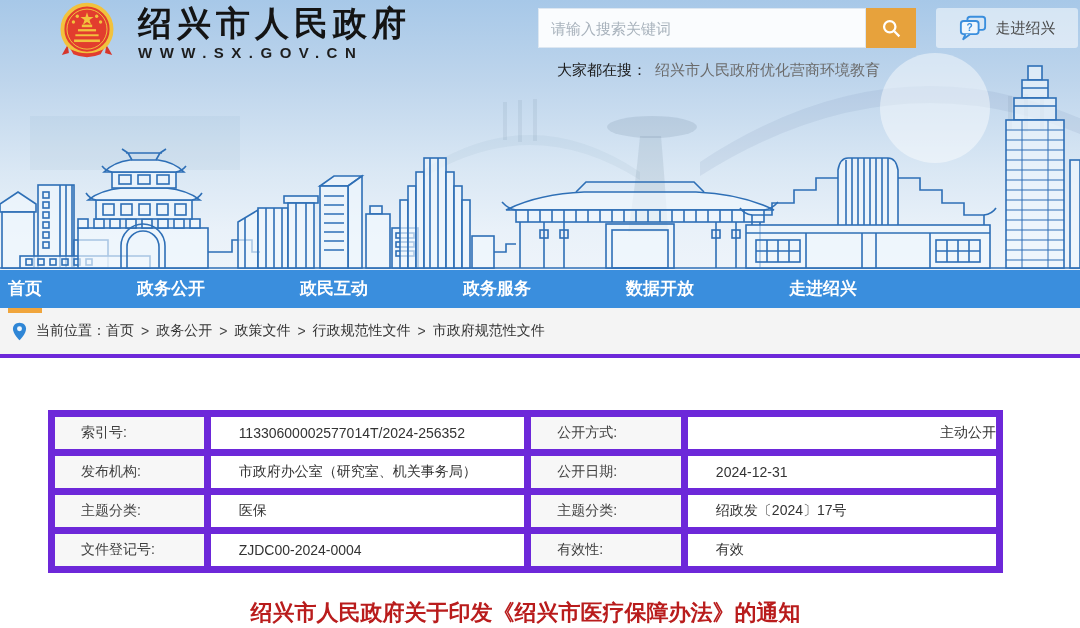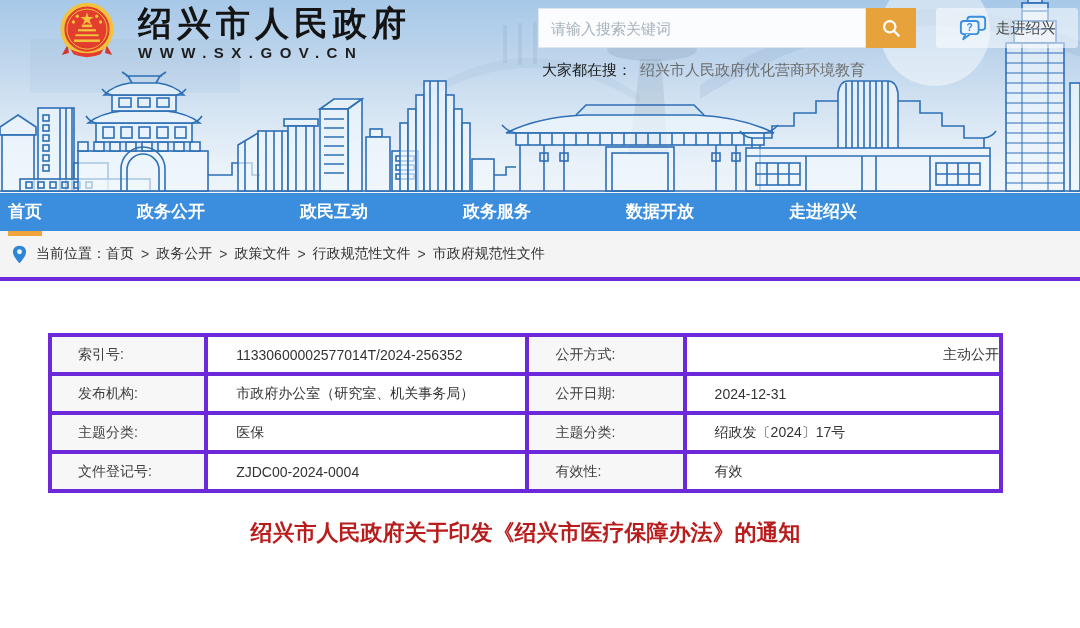--- a/index.html
+++ b/index.html
@@ -1,41 +1,41 @@
 <!DOCTYPE html>
 <html><head>
 <meta charset="utf-8">
 <style>
   * { margin:0; padding:0; box-sizing:border-box; }
   html,body { width:1080px; height:628px; overflow:hidden; background:#fff;
     font-family:"Liberation Sans","DejaVu Sans",sans-serif; }
 
   
-  .banner { position:relative; width:1080px; height:193px; overflow:hidden;
+  .banner { position:relative; width:1080px; height:270px; overflow:hidden;
     background:linear-gradient(180deg,#a7c8e8 0%,#bed5ec 30%,#d9e7f4 62%,#e9f1f9 85%,#eef4fa 100%); }
   .skyline { position:absolute; left:0; bottom:0; width:1080px; height:270px; }
 
   .logo { position:absolute; left:52px; top:1px; display:flex; align-items:flex-start; }
   .emblem { width:70px; height:62px; margin-top:1px; }
   .site-text { margin-left:16px; padding-top:3px; color:#141414; }
   .site-name { font-size:34px; font-weight:bold; letter-spacing:5px; line-height:38px; }
   .site-url  { font-size:15px; font-weight:bold; letter-spacing:7.5px; margin-top:2px; color:#1d1d1d; }
 
   .search-wrap { position:absolute; left:538px; top:8px; display:flex; }
   .search-input { width:328px; height:40px; border:1px solid #dde7f1; background:#fafcfe;
     padding:0 12px; font-size:15px; color:#333; outline:none; }
   .search-input::placeholder { color:#a8b2bc; }
   .search-btn { width:50px; height:40px; background:#e7a23c; border:none; cursor:pointer;
     display:flex; align-items:center; justify-content:center; }
 
   .qa-box { position:absolute; left:936px; top:8px; width:142px; height:40px;
     background:rgba(255,255,255,.52); border-radius:3px; display:flex; align-items:center;
     justify-content:center; gap:9px; font-size:15px; color:#4a4a4a; cursor:pointer; }
 
-  .hot-row { position:absolute; left:542px; top:61px; font-size:15px; color:#1c1c1c;
+  .hot-row { position:absolute; left:557px; top:61px; font-size:15px; color:#1c1c1c;
     display:flex; align-items:center; }
   .hot-label { font-weight:normal; }
   .hot-row a { color:#6b6b6b; text-decoration:none; }
   .hot-row a:first-of-type { margin-left:8px; }
 
   
   .mainnav { position:relative; height:38px; background:#3a8edd; display:flex;
     align-items:center; padding-left:8px; column-gap:95px; z-index:5; }
   .nav-item { color:#fff; font-size:17px; font-weight:bold; line-height:38px;
     cursor:pointer; position:relative; white-space:nowrap; }
@@ -45,21 +45,21 @@
   
   .crumb-strip { height:50px; background:#f4f4f4; border-bottom:4px solid #6d28d9;
     display:flex; align-items:center; padding-left:12px; font-size:14px; color:#333; }
   .crumb-strip .pin { margin-right:9px; display:flex; }
   .crumb-sep { margin:0 7px; color:#444; }
   .crumb-link { color:#333; text-decoration:none; cursor:pointer; }
 
   
   .content { padding-top:52px; background:#fff; }
   .doc-table { margin-left:48px; width:955px; border-collapse:collapse; font-size:14px; }
-  .doc-table td { border:4px solid #6d28d9; height:39px; vertical-align:middle; color:#333; }
+  .doc-table td { border:7px solid #6d28d9; height:39px; vertical-align:middle; color:#333; }
   .doc-table td.lbl { background:#f7f7f7; padding-left:26px; color:#404040; }
   .doc-table td.val { background:#fff; padding-left:28px; }
   .c-l1 { width:157px; } .c-v1 { width:322px; } .c-l2 { width:158px; } .c-v2 { width:318px;text-align:right; }
 
   .doc-title { margin:25px 0 0 48px; width:955px; text-align:center;
     font-size:22px; font-weight:bold; color:#b91c1c; line-height:30px; }
 </style>
 </head>
 <body>
 

